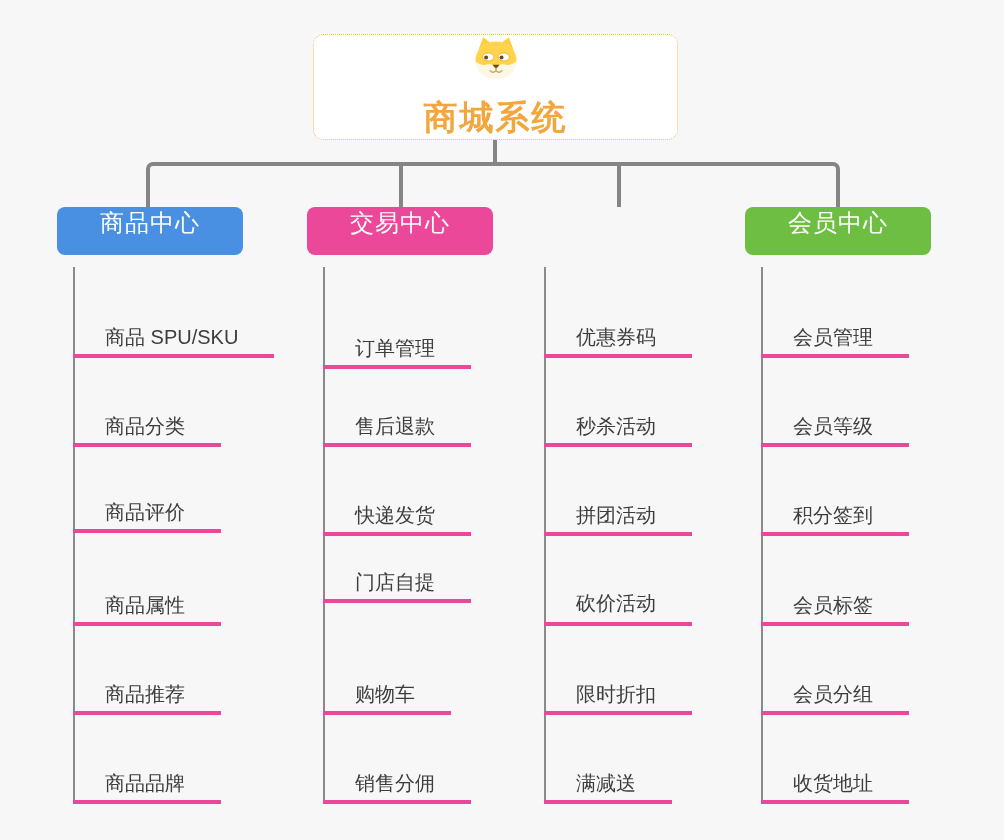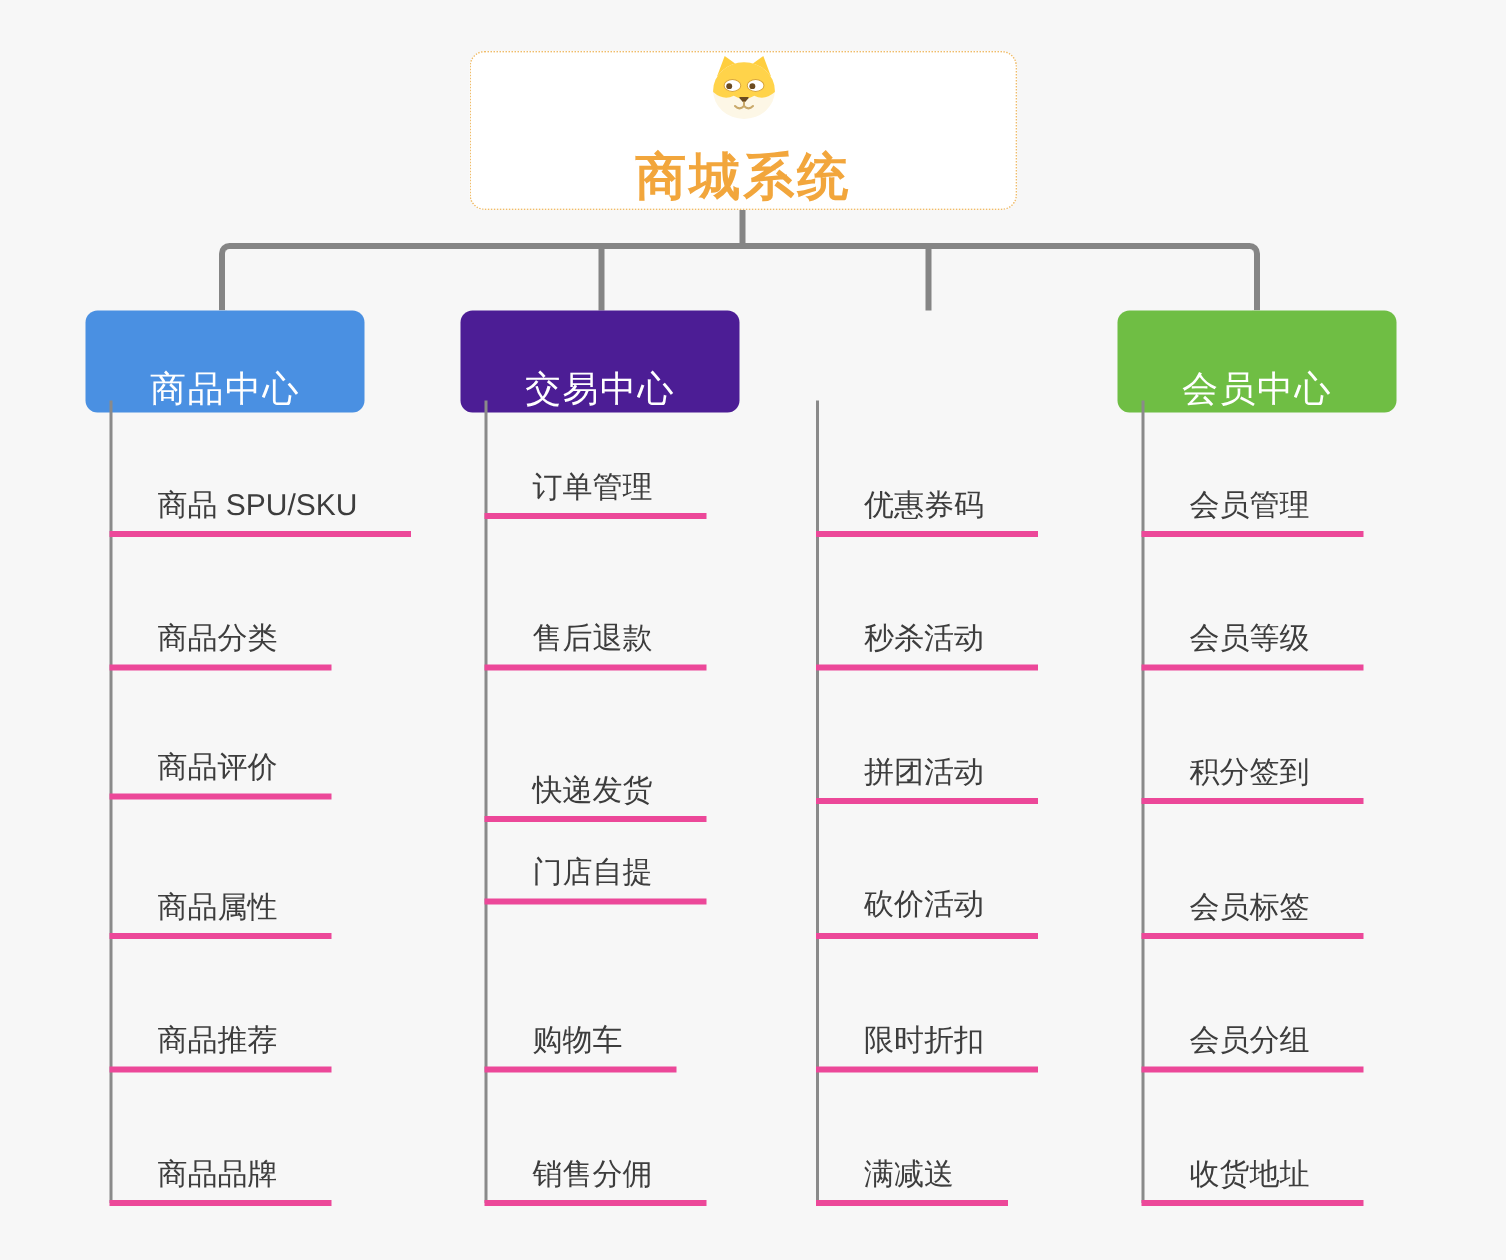--- a/index.html
+++ b/index.html
@@ -38,23 +38,23 @@
                 border-top-left-radius: 7px; }
   .bus-right  { left: 494px; top: 162px; width: 346px; height: 45px;
                 border-right: 4px solid #858585; border-top: 4px solid #858585;
                 border-top-right-radius: 7px; }
   .drop-2     { left: 399px; top: 166px; width: 4px; height: 41px; background: #858585; }
   .drop-3     { left: 617px; top: 166px; width: 4px; height: 41px; background: #858585; }
 
   
   .branch { position: absolute; top: 207px; width: 186px; height: 610px; }
   .branch-header {
-    position: relative; width: 186px; height: 68px;
+    position: relative; width: 186px; height: 48px;
     border-radius: 8px;
-    display: flex; align-items: flex-end; justify-content: center;
+    display: flex; align-items: flex-start; justify-content: center;
     color: #ffffff; font-size: 24px; letter-spacing: 1px;
     white-space: nowrap;
   }
   .spine {
     position: absolute; left: 16px; top: 60px;
     width: 2px; height: 535px; background: #8a8a8a;
   }
   .leaf {
     position: absolute; left: 16px;
     height: 32px; line-height: 30px;
@@ -114,32 +114,32 @@
   </div>
           <div class="leaf" style="top: 472px;">
     <span class="leaf-label">商品推荐</span>
   </div>
           <div class="leaf" style="top: 561px;">
     <span class="leaf-label">商品品牌</span>
   </div>
         </div>
   </div>
       <div class="branch" style="left: 307px;">
-    <div class="branch-header" style="background: #4c1d95;">
+    <div class="branch-header" style="background: #ec4899;">
       <span class="branch-label">交易中心</span>
     </div>
     <div class="spine"></div>
     <div class="items">
-          <div class="leaf" style="top: 103px;">
+          <div class="leaf" style="top: 126px;">
     <span class="leaf-label">订单管理</span>
   </div>
           <div class="leaf" style="top: 204px;">
     <span class="leaf-label">售后退款</span>
   </div>
-          <div class="leaf" style="top: 305px;">
+          <div class="leaf" style="top: 293px;">
     <span class="leaf-label">快递发货</span>
   </div>
           <div class="leaf" style="top: 360px;">
     <span class="leaf-label">门店自提</span>
   </div>
           <div class="leaf" style="top: 472px;">
     <span class="leaf-label">购物车</span>
   </div>
           <div class="leaf" style="top: 561px;">
     <span class="leaf-label">销售分佣</span>

